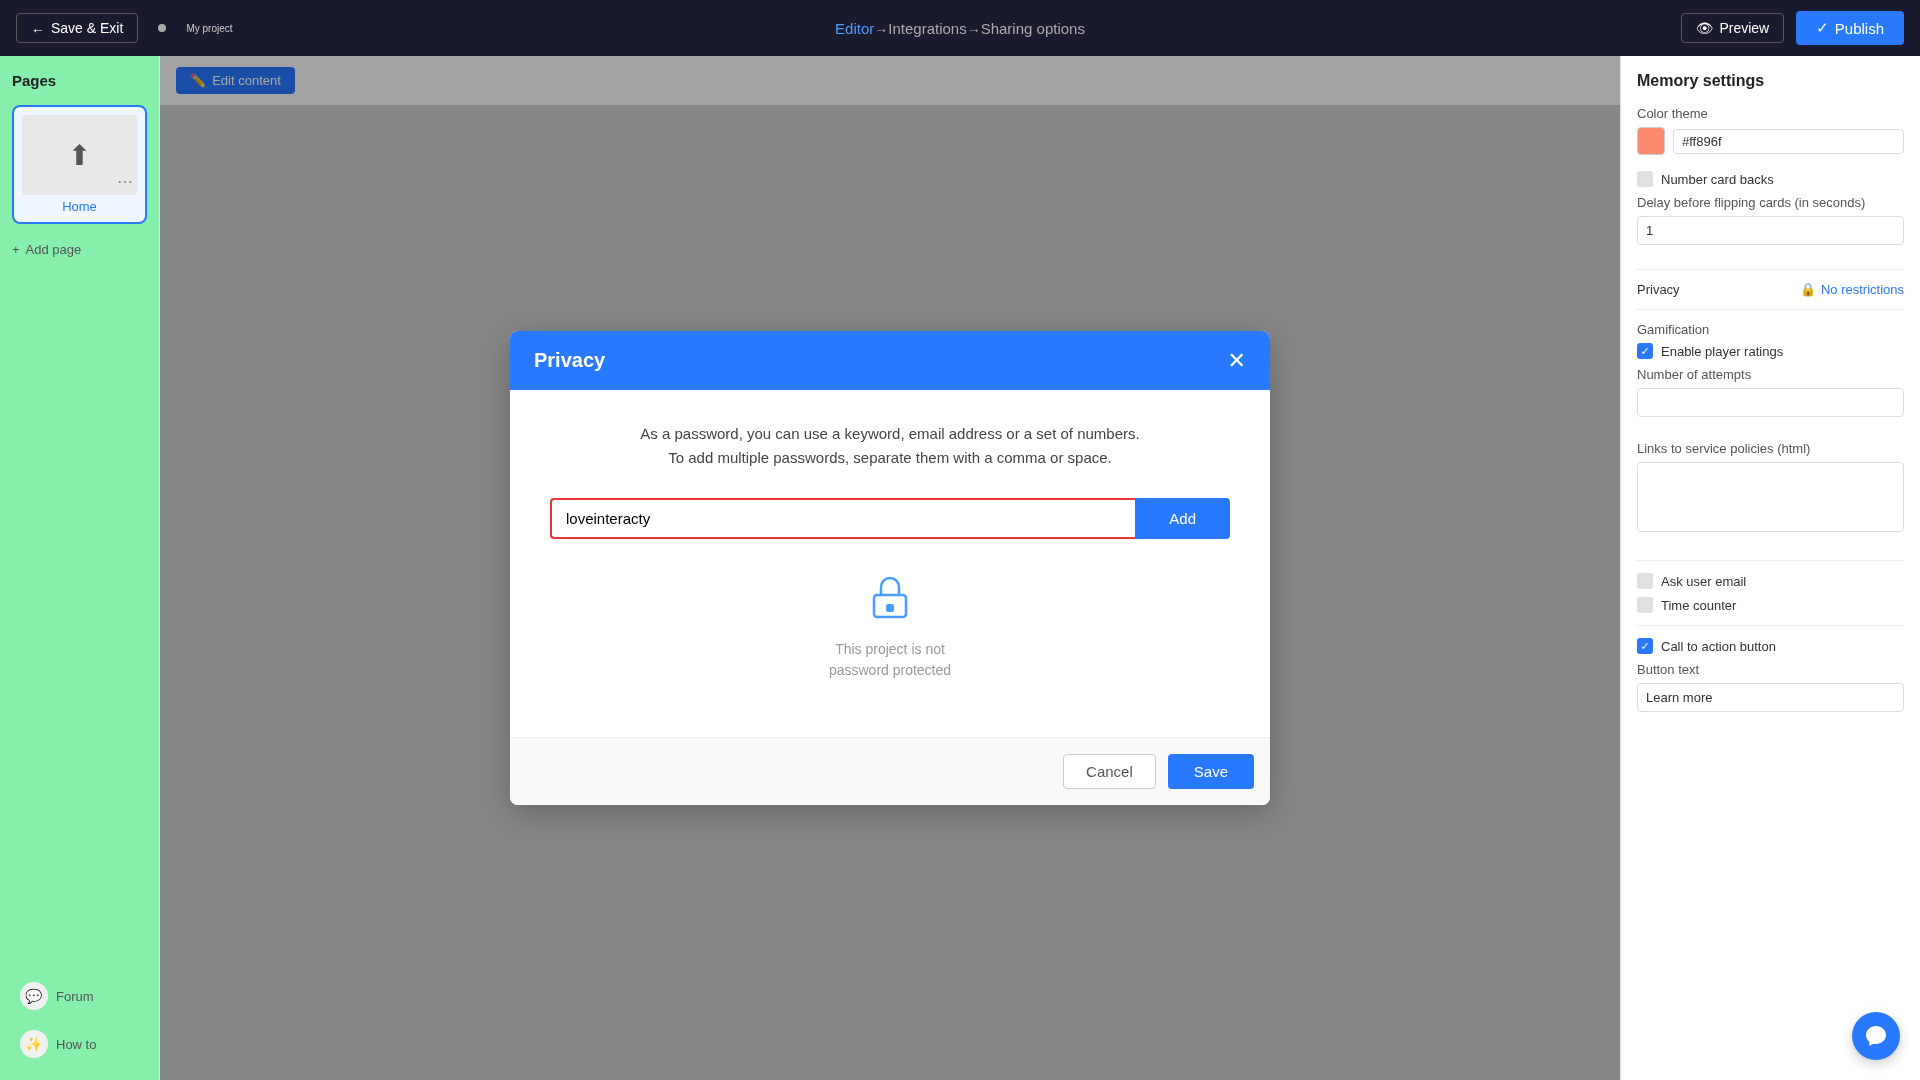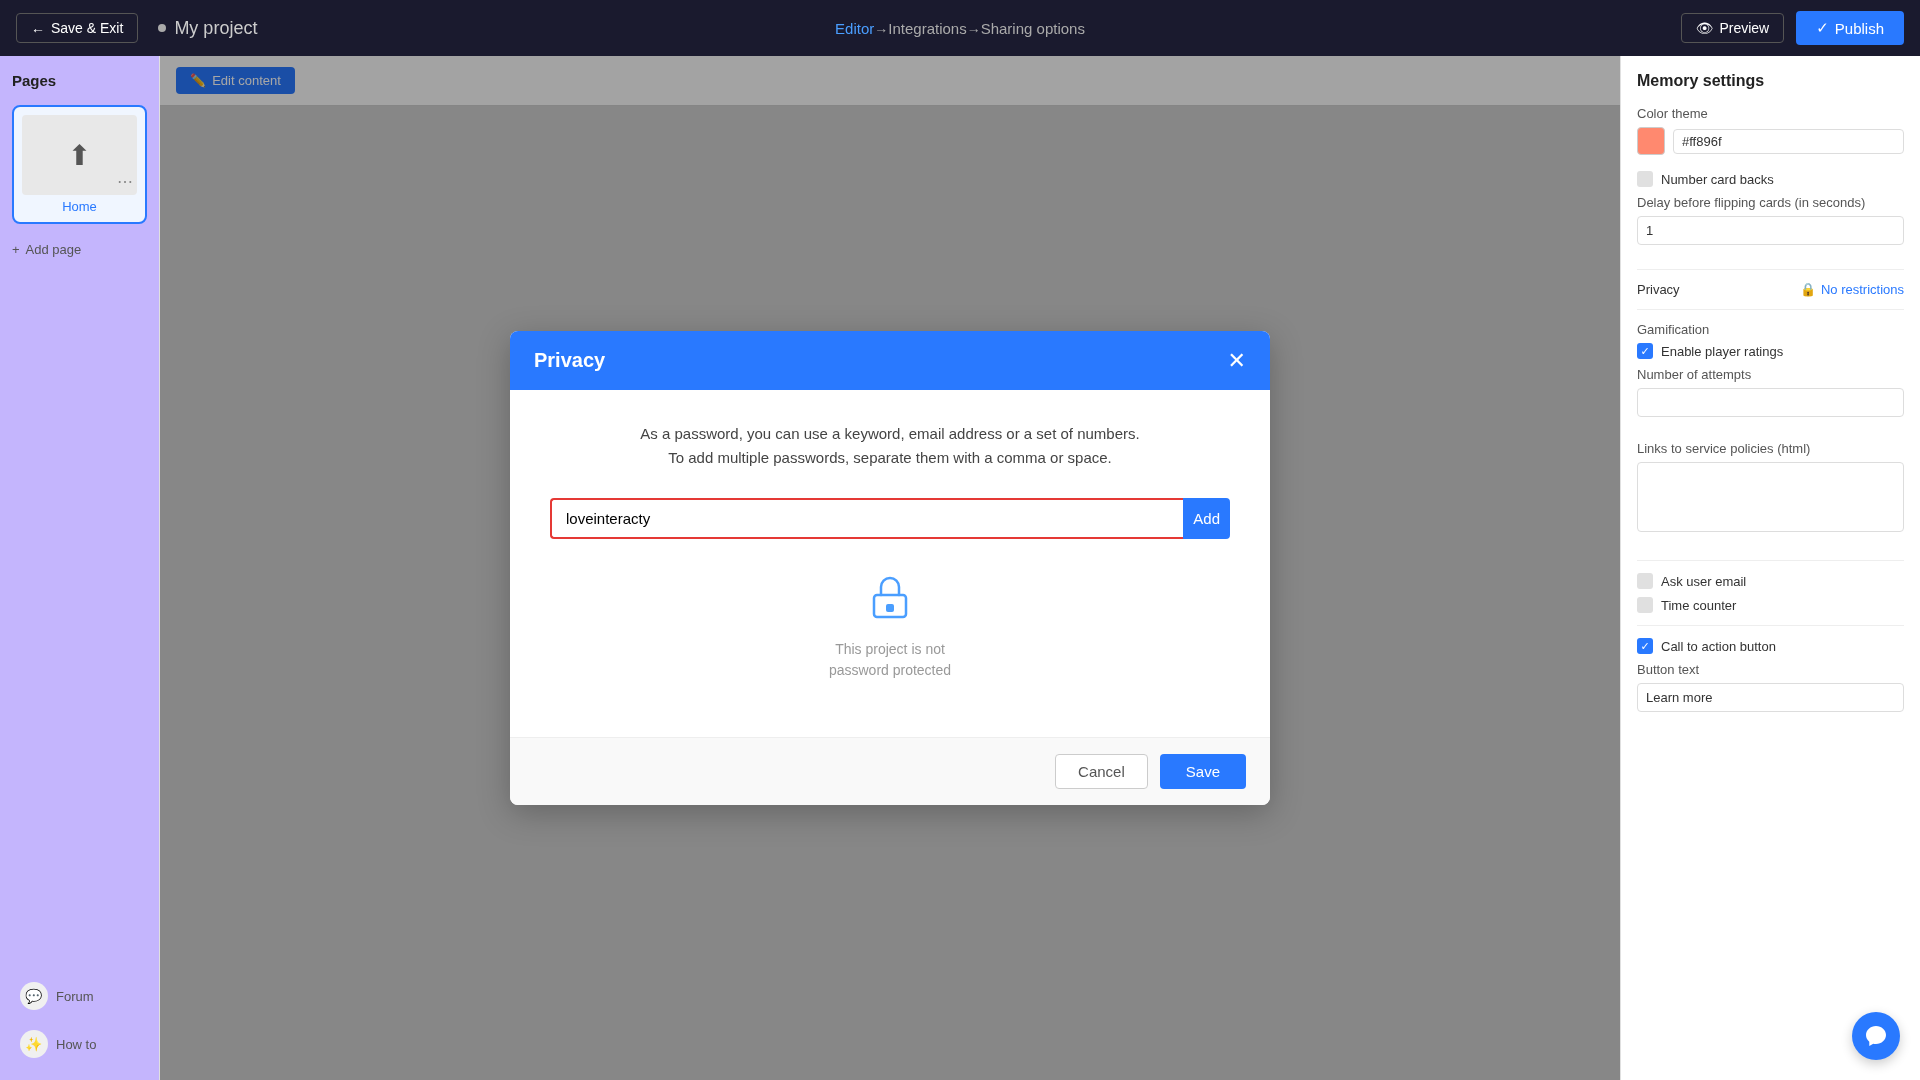--- a/index.html
+++ b/index.html
@@ -9,21 +9,21 @@
     .topbar {
       display: flex; align-items: center; background: #1a1a2e; height: 56px;
       padding: 0 16px; position: relative; z-index: 10;
     }
     .topbar-left { display: flex; align-items: center; gap: 8px; }
     .save-exit-btn {
       display: flex; align-items: center; gap: 6px;
       background: transparent; border: 1px solid #555; color: #fff;
       padding: 6px 14px; border-radius: 4px; cursor: pointer; font-size: 14px;
     }
-    .project-name { color: #ccc; font-size: 18px; display: flex; align-items: center; gap: 8px; margin-left: 12px; }
+    .project-name { color: #ccc; font-size: 10px; display: flex; align-items: center; gap: 20px; margin-left: 12px; }
     .dot { width: 8px; height: 8px; background: #aaa; border-radius: 50%; display: inline-block; }
 
     .topbar-center { position: absolute; left: 50%; transform: translateX(-50%); display: flex; align-items: center; gap: 0; justify-content: space-between; }
     .nav-step { color: #4a9eff; font-size: 15px; cursor: pointer; }
     .nav-step.inactive { color: #aaa; }
     .nav-arrow { color: #aaa; font-size: 14px; }
 
     .topbar-right { margin-left: auto; display: flex; align-items: center; gap: 12px; }
     .preview-btn {
       display: flex; align-items: center; gap: 6px;
@@ -34,21 +34,21 @@
       display: flex; align-items: center; gap: 6px;
       background: #2979ff; border: none; color: #fff;
       padding: 8px 20px; border-radius: 4px; cursor: pointer; font-size: 15px; font-weight: 500;
     }
 
     
     .main-layout { display: flex; height: calc(1080px - 56px); }
 
     
     .left-sidebar {
-      width: 160px; background: #c4b5fd; border-right: 1px solid #e0e0e0;
+      width: 160px; background: #86efac; border-right: 1px solid #e0e0e0;
       padding: 16px 12px; display: flex; flex-direction: column;
     }
     .sidebar-title { font-size: 15px; font-weight: 600; color: #222; margin-bottom: 16px; }
     .page-item {
       border: 2px solid #2979ff; border-radius: 8px; padding: 8px;
       margin-bottom: 12px; cursor: pointer; background: #f0f6ff;
     }
     .page-thumb {
       width: 100%; height: 80px; background: #e8e8e8; border-radius: 4px;
       display: flex; align-items: center; justify-content: center; margin-bottom: 4px;
@@ -129,29 +129,29 @@
     .modal-body { padding: 32px 40px; }
     .modal-description { text-align: center; color: #444; font-size: 15px; line-height: 1.6; margin-bottom: 28px; }
     .modal-field-label { font-size: 13px; color: #555; margin-bottom: 6px; }
     .modal-input-row { display: flex; gap: 0; }
     .modal-input {
       flex: 1; border: 2px solid #e53935; border-right: none; border-radius: 4px 0 0 4px;
       padding: 10px 14px; font-size: 15px; outline: none;
     }
     .modal-add-btn {
       background: #2979ff; color: #fff; border: 2px solid #2979ff;
-      border-radius: 0 4px 4px 0; padding: 10px 8px; font-size: 15px; font-weight: 500; cursor: pointer;
+      border-radius: 0 4px 4px 0; padding: 10px 32px; font-size: 15px; font-weight: 500; cursor: pointer;
     }
     .modal-empty-state { display: flex; flex-direction: column; align-items: center; padding: 32px 0 24px; }
     .lock-icon-container { margin-bottom: 12px; }
     .lock-svg { width: 52px; height: 52px; }
     .modal-empty-text { color: #999; font-size: 14px; text-align: center; line-height: 1.5; }
     .modal-footer {
       background: #f9f9f9; border-top: 1px solid #eee;
-      padding: 16px 24px; display: flex; justify-content: flex-end; gap: 12px;
+      padding: 16px 16px; display: flex; justify-content: flex-end; gap: 12px;
     }
     .cancel-btn {
       background: #fff; border: 1px solid #ccc; color: #555;
       padding: 8px 22px; border-radius: 4px; font-size: 15px; cursor: pointer;
     }
     .save-btn {
       background: #2979ff; border: none; color: #fff;
       padding: 8px 26px; border-radius: 4px; font-size: 15px; font-weight: 500; cursor: pointer;
     }
 

